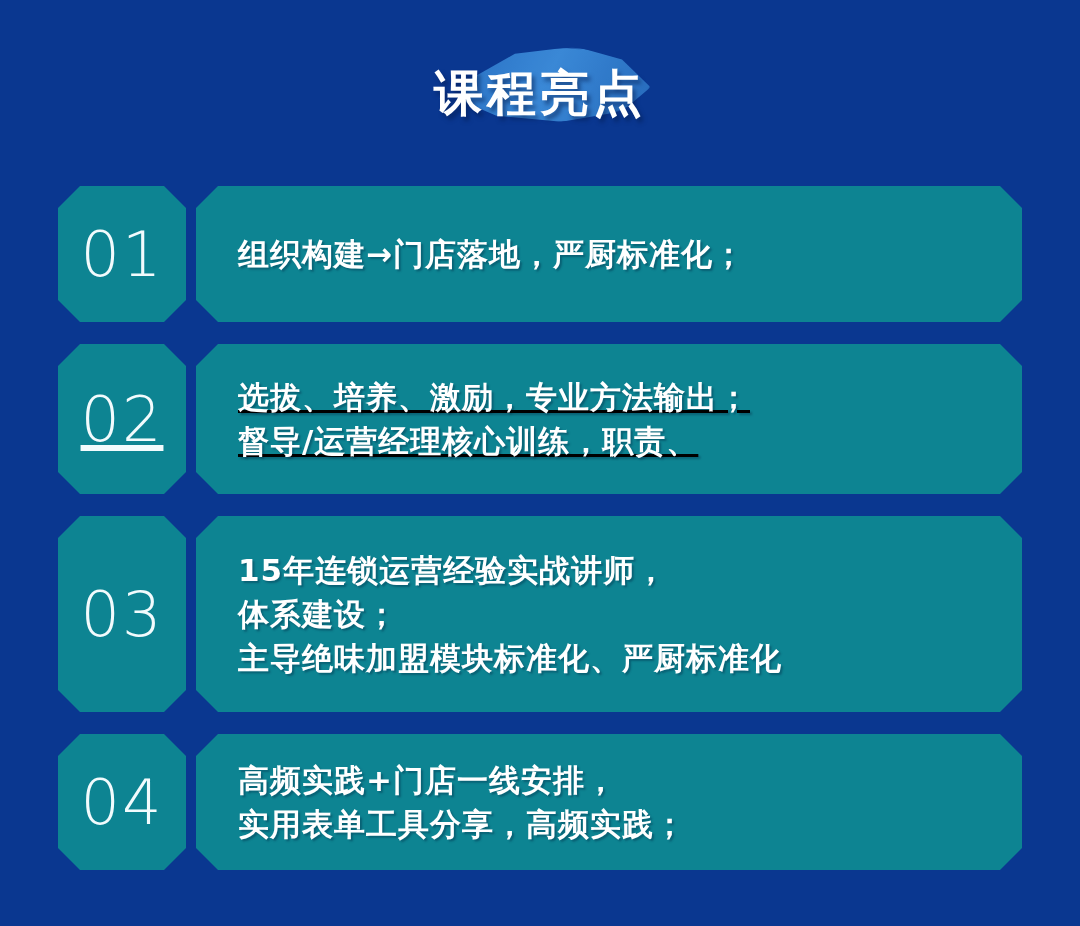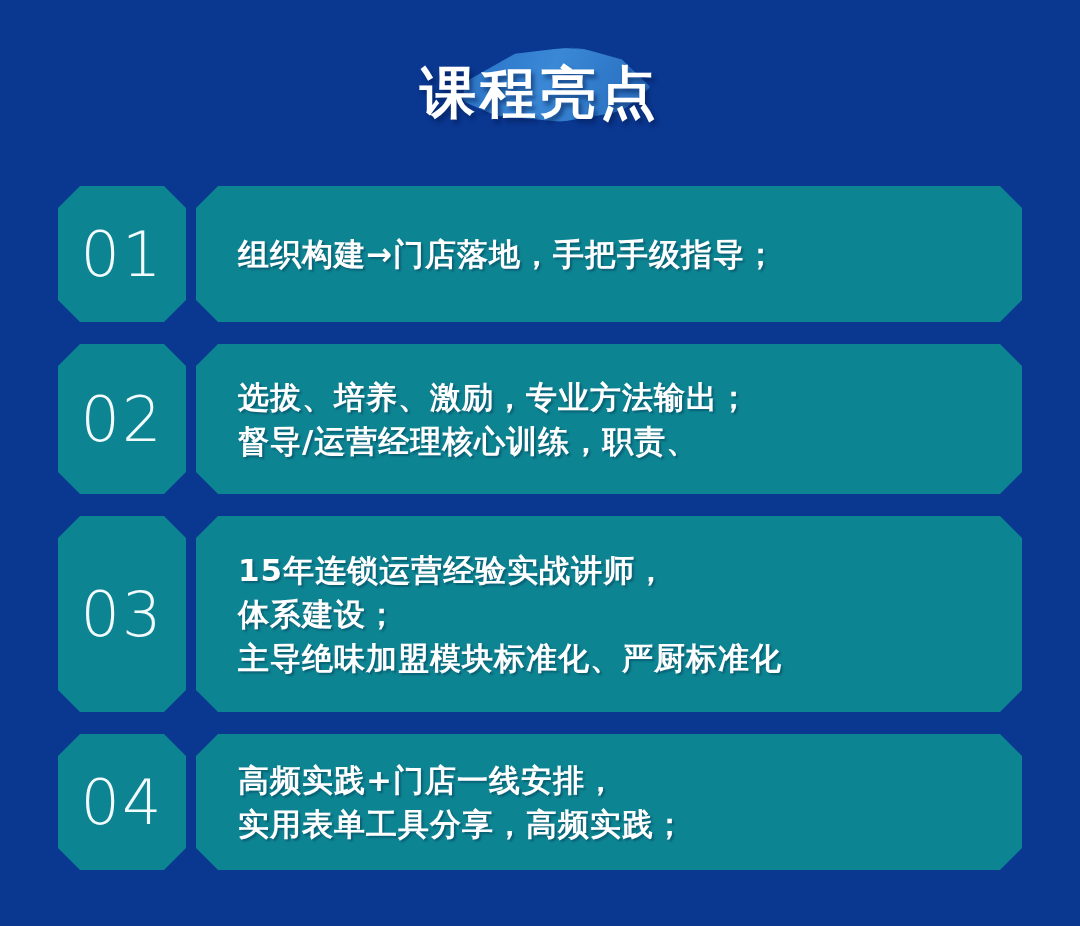--- a/index.html
+++ b/index.html
@@ -33,21 +33,21 @@
     background: linear-gradient(120deg, #2e77c9 0%, #3f90dd 45%, #2a6fc0 100%);
     clip-path: polygon(4% 36%, 30% 4%, 62% 0%, 86% 22%, 100% 62%, 84% 92%, 52% 100%, 18% 86%, 0% 62%);
     opacity: .92;
     filter: blur(.4px);
     border-radius: 40% 55% 45% 50%;
   }
   .title-text {
     position: relative;
     z-index: 2;
     color: #ffffff;
-    font-size: 56px;
+    font-size: 49px;
     font-weight: 700;
     letter-spacing: 4px;
     text-shadow: 3px 4px 4px rgba(4,28,78,.55);
     line-height: 1;
     font-family: "DejaVu Sans", "Liberation Sans", sans-serif;
   }
 
   
   .cards {
     padding: 0 58px;
@@ -88,37 +88,37 @@
     font-size: 31px;
     font-weight: 700;
     line-height: 1.42;
     letter-spacing: 1px;
     text-shadow: 2px 2px 2px rgba(3,42,70,.40);
     white-space: nowrap;
     font-family: "DejaVu Sans", "Liberation Sans", sans-serif;
   }
 
   .h-140 { min-height: 136px; }
-  .h-152 { min-height: 150px; }
+  .h-152 { min-height: 150px; text-decoration: underline; }
   .h-196 { min-height: 196px; }
 </style>
 </head>
 <body>
 
 <div class="title-area">
   <div class="title-brush"></div>
   <div class="title-text">课程亮点</div>
 </div>
 
 <div class="cards">
 
   <div class="card-row">
     <div class="badge h-140">01</div>
     <div class="card-body h-140">
-      <div class="card-line">组织构建→门店落地，手把手级指导；</div>
+      <div class="card-line">组织构建→门店落地，严厨标准化；</div>
     </div>
   </div>
 
   <div class="card-row">
     <div class="badge h-152">02</div>
     <div class="card-body h-152">
       <div class="card-line">选拔、培养、激励，专业方法输出；</div>
       <div class="card-line">督导/运营经理核心训练，职责、</div>
     </div>
   </div>

